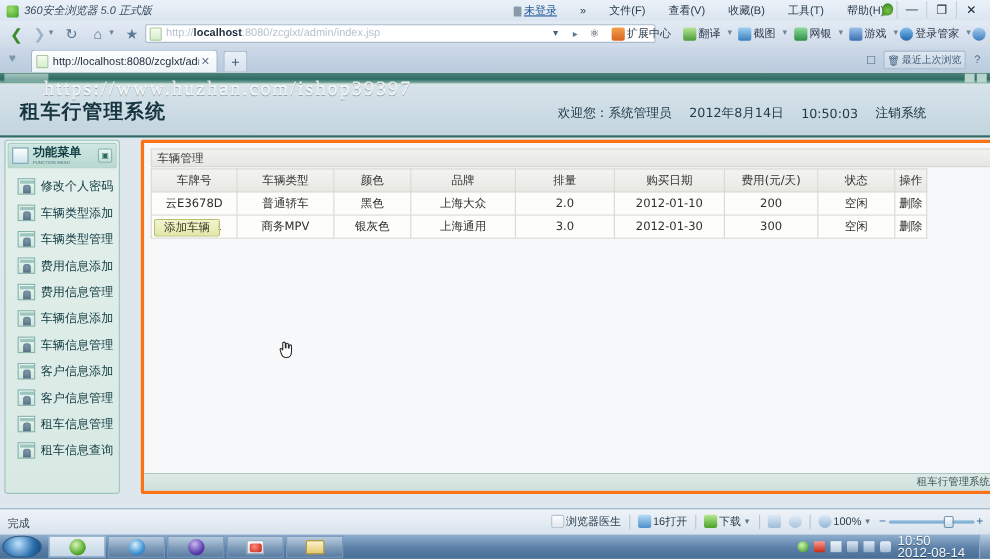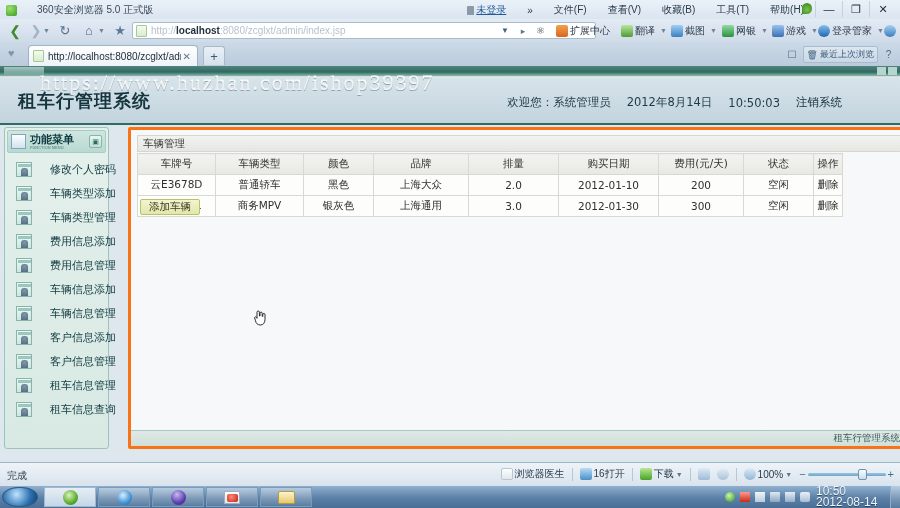--- a/index.html
+++ b/index.html
@@ -11,21 +11,21 @@
     -webkit-font-smoothing: none;
   }
 
   
   #browser { position:absolute; left:0; top:0; width:900px; height:486px;
              background:linear-gradient(#e8eef6,#d3ddea); }
 
   
   .titlebar { position:absolute; left:0; top:0; width:900px; height:19px;
               background:linear-gradient(#eaf1f8,#dbe5f0); }
-  .tb-app { position:absolute; left:6px; top:3px; display:flex; align-items:center; gap:20px; }
+  .tb-app { position:absolute; left:6px; top:3px; display:flex; align-items:center; gap:5px;font-style:italic; }
   .tb-ico { width:11px; height:11px; background:radial-gradient(circle at 35% 30%,#9ede6e,#3a9e22);
             border-radius:2px; }
   .tb-title { font-size:10px; color:#3a4a5c; white-space:nowrap; }
   .tb-menu { position:absolute; right:96px; top:3px; display:flex; align-items:center; gap:21px;
              font-size:10px; color:#2b3a4a; white-space:nowrap; }
   .tb-login { display:flex; align-items:center; gap:2px; color:#245a99; }
   .tb-login .lk { text-decoration:underline; }
   .tb-lock { width:7px; height:9px; background:#8a9aa8; border-radius:1px 1px 0 0; display:inline-block; }
   .tb-wins { position:absolute; right:4px; top:1px; display:flex; }
   .tb-wins div { width:27px; height:16px; display:flex; align-items:center; justify-content:center;
@@ -105,21 +105,21 @@
   .pg-title { position:absolute; left:18px; top:11px; font-size:18px; font-weight:bold;
               color:#16353f; letter-spacing:1px;
               font-family:"DejaVu Sans","Liberation Sans",sans-serif; }
   .pg-welcome { position:absolute; right:58px; top:17px; display:flex; align-items:center;
                 gap:16px; font-size:11.5px; color:#1d3a45; white-space:nowrap;
                 font-family:"DejaVu Sans","Liberation Sans",sans-serif; }
   .pg-logout { color:#143038; }
 
   
   .watermark { position:absolute; left:40px; top:4px; width:830px; height:40px;
-               font-family:"Liberation Serif", serif; font-size:22px;
+               font-family:"Liberation Serif", serif; font-size:18px;
                color:rgba(255,255,255,.82); letter-spacing:2px;
                text-shadow:0 1px 0 rgba(90,110,120,.55), 0 -1px 0 rgba(255,255,255,.5);
                white-space:nowrap; pointer-events:none; }
 
   
   .pg-body { position:absolute; left:0; top:61px; width:900px; height:335px; }
 
   
   .sidebar { position:absolute; left:4px; top:0; width:105px; height:322px;
              background:linear-gradient(#e4f0ec,#d8e9e4);
@@ -139,21 +139,21 @@
                  font-size:7px; color:#2a6b60; }
   .sb-list { margin-top:4px; }
   .sb-item { height:24px; display:flex; align-items:center; padding-left:11px; cursor:pointer; }
   .sb-ico { width:16px; height:15px; flex:none; position:relative;
             background:linear-gradient(#eef8f4,#cfe6de); border:1px solid #86b3aa; }
   .sb-ico::before { content:""; position:absolute; left:1px; top:1px; width:13px; height:3px;
                     background:#9dc7be; }
   .sb-ico::after { content:""; position:absolute; left:4px; top:5px; width:7px; height:8px;
                    background:radial-gradient(circle at 50% 30%,#7d97a8,#4f6b7d);
                    border-radius:3px 3px 0 0; }
-  .sb-lbl { margin-left:18px; font-size:11px; color:#103a41; white-space:nowrap;
+  .sb-lbl { margin-left:5px; font-size:11px; color:#103a41; white-space:nowrap;
             font-family:"DejaVu Sans","Liberation Sans",sans-serif; }
 
   
   .content { position:absolute; left:128px; top:0; width:783px; height:322px;
              background:#f7f8f9; border:3px solid #f97316; border-radius:2px; }
   .panel-cap { position:absolute; left:6px; top:5px; width:771px; height:17px;
                background:linear-gradient(#f2f2f0,#e6e6e2); border:1px solid #d6d6cf;
                display:flex; align-items:center; padding:0 5px;
                font-size:10.5px; color:#3b3b36;
                font-family:"DejaVu Sans","Liberation Sans",sans-serif; }

